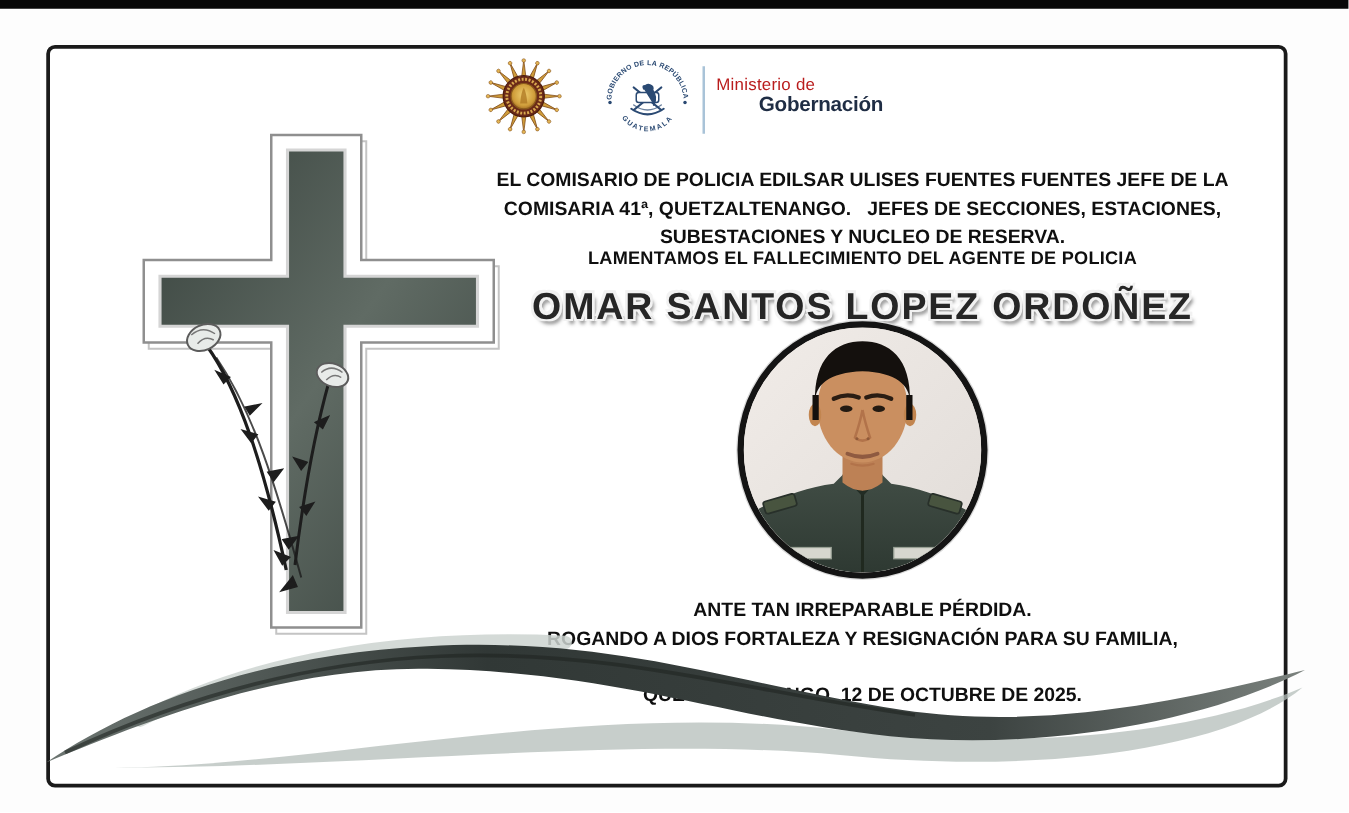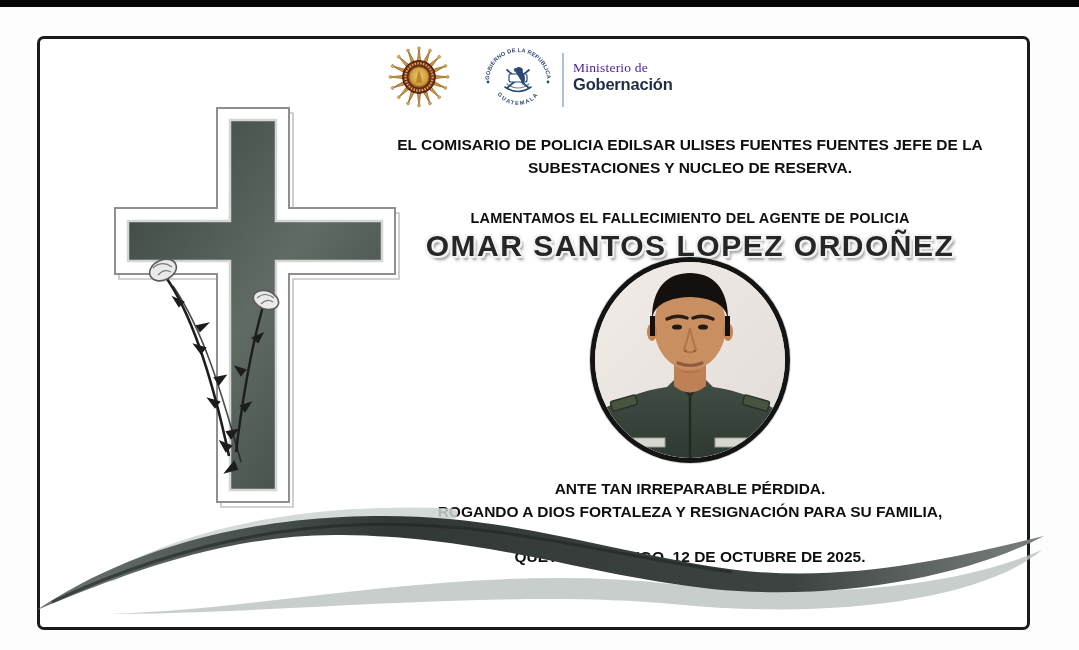--- a/index.html
+++ b/index.html
@@ -10,30 +10,30 @@
   .top-strip{position:absolute;left:0;top:0;width:1079px;height:7px;background:#070707;}
   .frame{
     position:absolute;left:37px;top:36px;width:987px;height:588px;
     border:3px solid #1a1a1a;border-radius:7px;background:#ffffff;
   }
   
   .badge{position:absolute;left:388px;top:44px;width:62px;height:64px;}
   .seal{position:absolute;left:480px;top:41px;width:76px;height:76px;}
   .ministry-divider{position:absolute;left:562px;top:53px;width:2px;height:54px;background:#a9c3d8;}
   .ministry{position:absolute;left:573px;top:60px;line-height:1.12;}
-  .ministry .l1{font-size:13.5px;color:#4c1d95;letter-spacing:.2px;font-family:Liberation Serif, serif;}
-  .ministry .l2{font-size:16.5px;font-weight:bold;color:#1f2d44;letter-spacing:-.2px;}
+  .ministry .l1{font-size:13.5px;color:#b91c1c;letter-spacing:.2px;}
+  .ministry .l2{font-size:16.5px;font-weight:bold;color:#1f2d44;letter-spacing:-.2px;margin-left:34px;}
   
   .cross{position:absolute;left:103px;top:90px;width:300px;height:420px;}
   .swoosh{position:absolute;left:22px;top:498px;width:1034px;height:122px;}
   
   .txt{position:absolute;left:350px;width:680px;text-align:center;color:#0f0f0f;margin-top:17px;}
   .line{white-space:pre-wrap;}
   .header-block{top:117px;font-size:15.5px;font-weight:bold;line-height:22.5px;}
-  .lament{top:193px;font-size:14.5px;font-weight:bold;letter-spacing:.2px;}
+  .lament{top:182px;font-size:14.5px;font-weight:bold;letter-spacing:.2px;}
   .deceased-name{
     top:212px;font-size:30px;font-weight:bold;letter-spacing:1.5px;color:#262626;
     text-shadow:-2px -2px 0 #f2f2f2,2px -2px 0 #f2f2f2,-2px 2px 0 #f2f2f2,2px 2px 0 #f2f2f2,
                 3px 4px 3px rgba(45,45,45,.5);
   }
   .condolence{top:460px;font-size:15.5px;font-weight:bold;line-height:23px;}
   .date-line{top:531px;font-size:15.5px;font-weight:bold;}
   
   .photo{
     position:absolute;left:590px;top:257px;width:190px;height:196px;
@@ -153,20 +153,21 @@
         <ellipse cx="60" cy="180" rx="14" ry="10" transform="rotate(-25 60 180)" fill="#e8ebe9" stroke="#5c5c5c" stroke-width="1.6"></ellipse>
         <path d="M50,178 q9,-8 19,-1 M55,185 q6,-7 13,-3" fill="none" stroke="#777" stroke-width="1.2"></path>
         <ellipse cx="163" cy="210" rx="13" ry="9" transform="rotate(20 163 210)" fill="#e8ebe9" stroke="#5c5c5c" stroke-width="1.6"></ellipse>
         <path d="M154,208 q8,-7 17,0 M158,214 q6,-6 12,-2" fill="none" stroke="#777" stroke-width="1.2"></path>
       </g>
     </g>
   </svg>
 
   <div class="txt header-block">
     <div class="line">EL COMISARIO DE POLICIA EDILSAR ULISES FUENTES FUENTES JEFE DE LA</div>
+    <div class="line">COMISARIA 41ª, QUETZALTENANGO.   JEFES DE SECCIONES, ESTACIONES,</div>
     <div class="line">SUBESTACIONES Y NUCLEO DE RESERVA.</div>
   </div>
 
   <div class="txt lament">LAMENTAMOS EL FALLECIMIENTO DEL AGENTE DE POLICIA</div>
 
   <div class="txt deceased-name">OMAR SANTOS LOPEZ ORDOÑEZ</div>
 
   <div class="photo">
     <svg viewBox="0 0 190 196" width="190" height="196">
       <defs>

